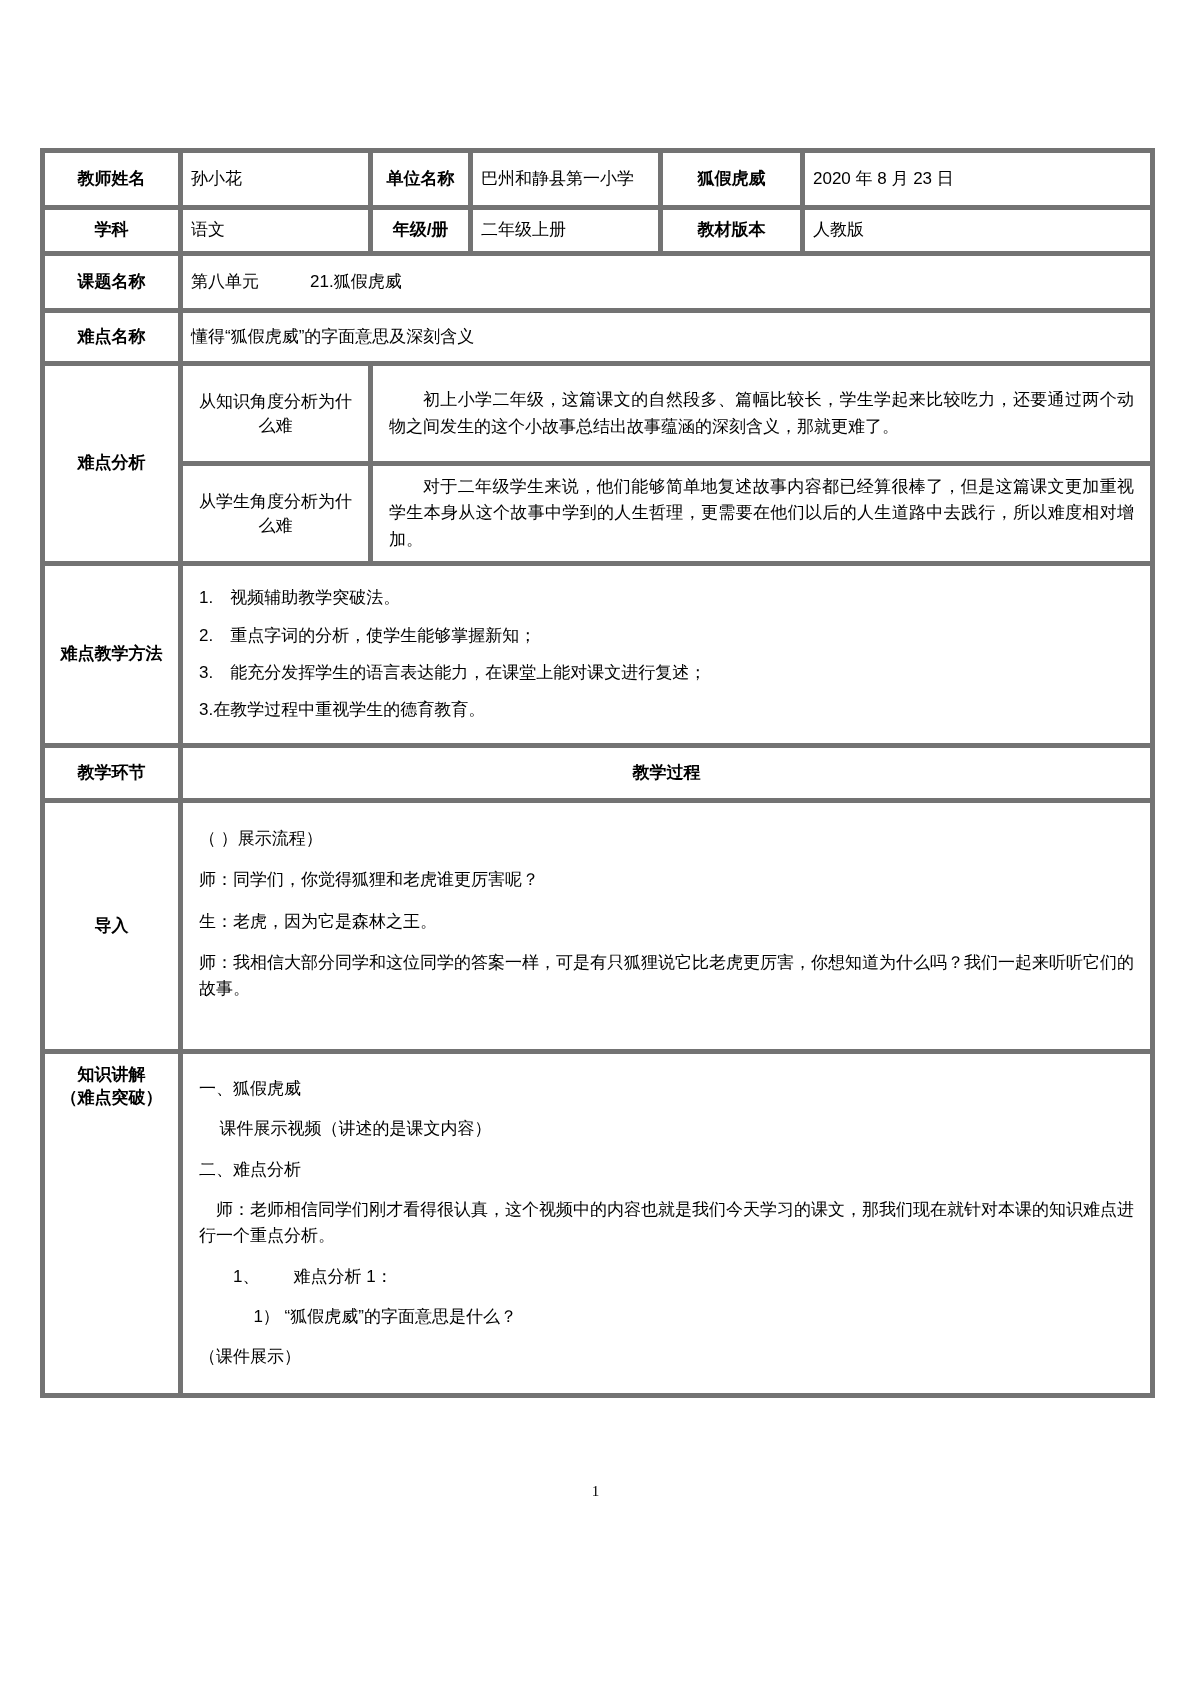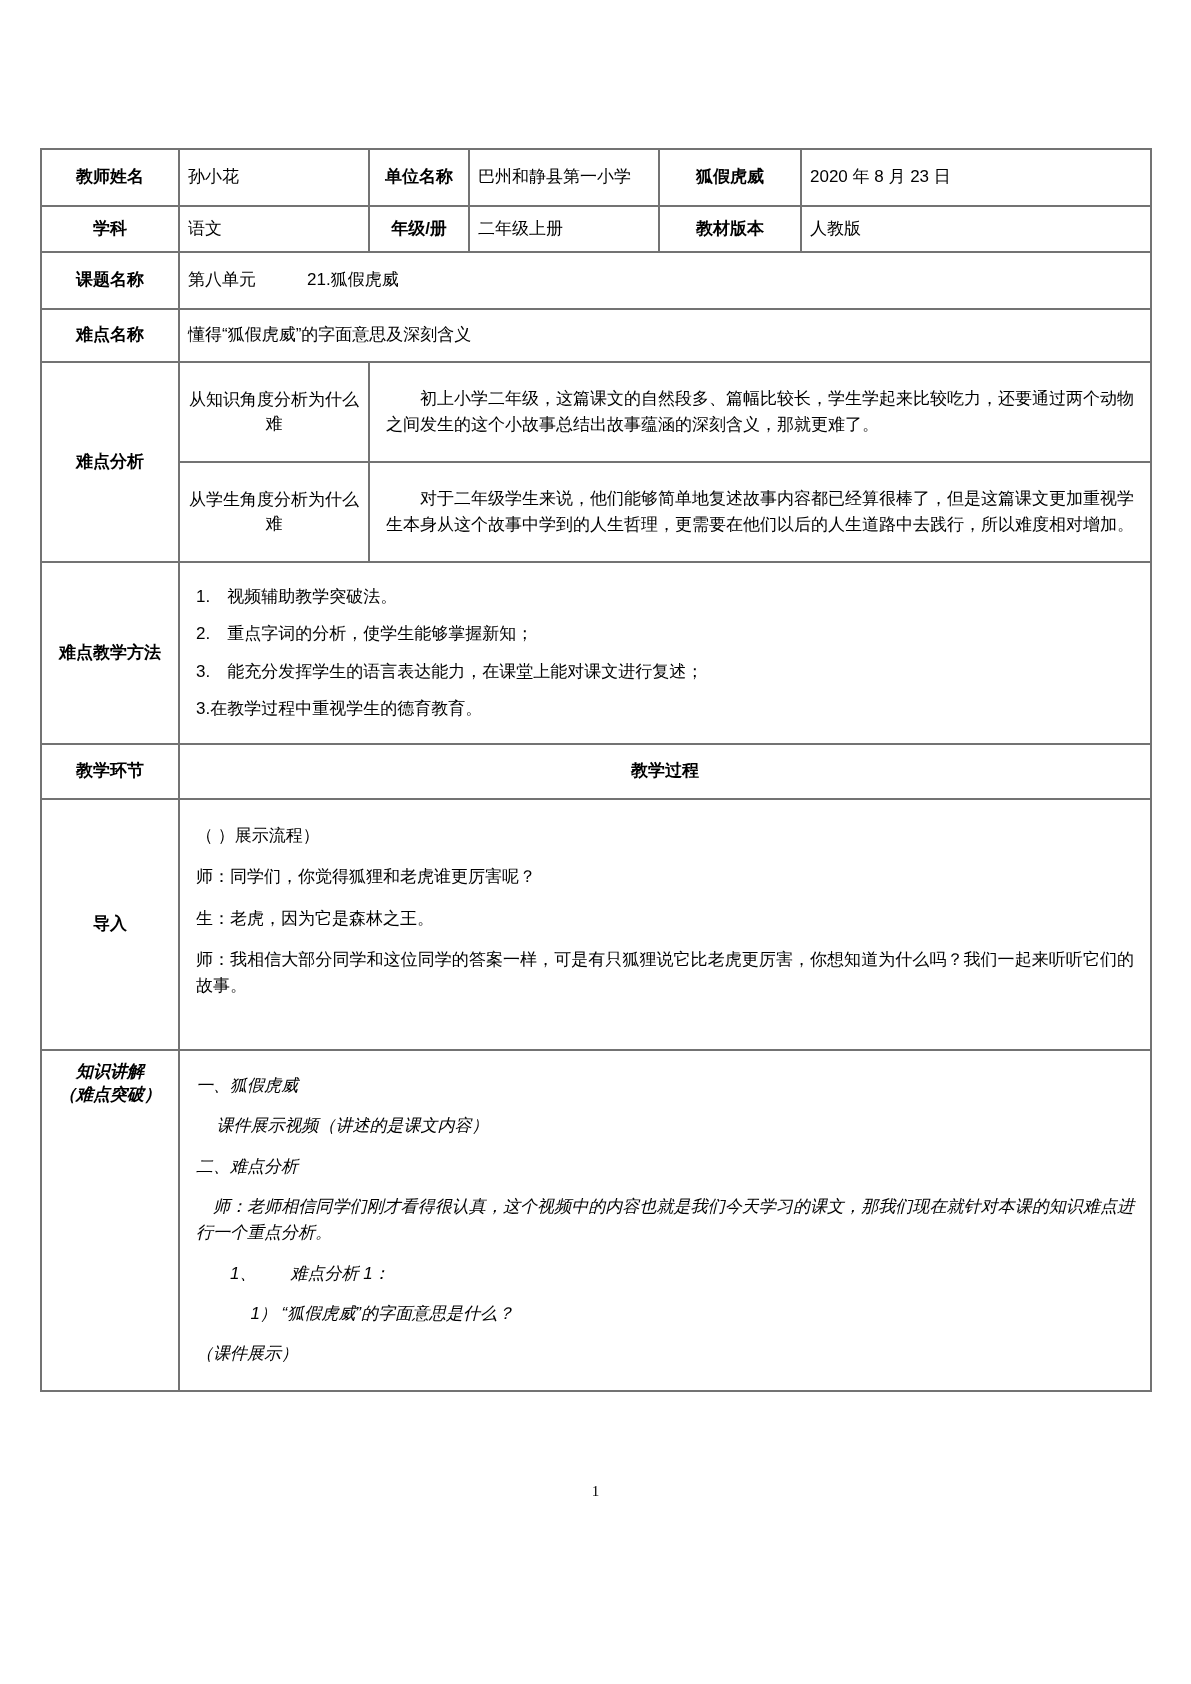--- a/index.html
+++ b/index.html
@@ -14,21 +14,21 @@
 
   table.lesson-plan {
     position: absolute;
     left: 40px; top: 148px;
     width: 1110px;
     border-collapse: collapse;
     table-layout: fixed;
     border: 2px solid #000;
   }
   td {
-    border: 2px solid #737373;
+    border: 5px solid #737373;
     padding: 4px 8px;
     font-size: 17px;
     vertical-align: middle;
     word-break: break-all;
   }
   .hdr { font-weight: bold; text-align: center; line-height: 1.35; }
   .val { text-align: left; line-height: 1.35; }
   .sub-label { text-align: center; line-height: 1.4; }
   .content { text-align: justify; line-height: 1.55; padding: 8px 16px; vertical-align: middle; }
   .first-indent { text-indent: 2em; }
@@ -36,21 +36,21 @@
 
   tr.r1 { height: 57px; }
   tr.r2 { height: 46px; }
   tr.r3 { height: 57px; }
   tr.r4 { height: 53px; }
   tr.r5a { height: 100px; }
   tr.r5b { height: 100px; }
   tr.r6 { height: 182px; }
   tr.r7 { height: 55px; }
   tr.r8 { height: 251px; }
-  tr.r9 { height: 311px; font-style: italic; }
+  tr.r9 { height: 311px; }
 
   .method-cell p { margin: 11px 0; }
   .intro-cell { vertical-align: top; }
   .intro-cell p { margin: 15px 0; }
   .knowledge-cell { vertical-align: top; }
   .knowledge-cell p { margin: 14px 0; }
   .pad-l1 { padding-left: 1.2em; }
   .pad-l2 { padding-left: 2em; }
   .pad-l3 { padding-left: 3.2em; }
 

